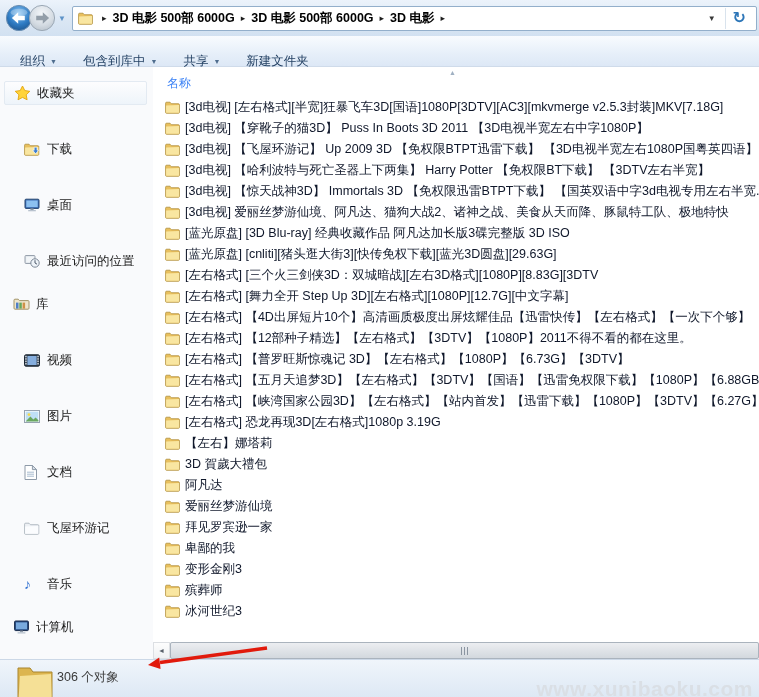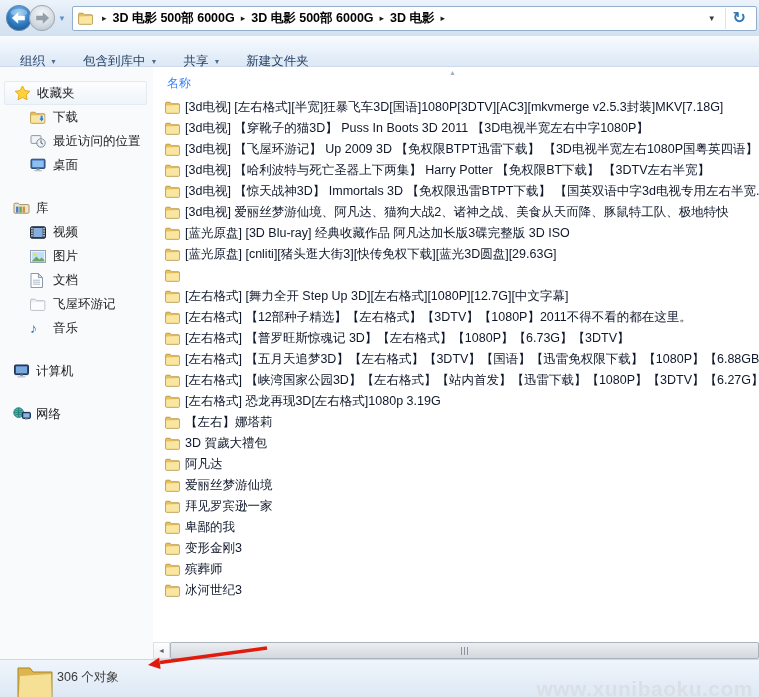--- a/index.html
+++ b/index.html
@@ -32,21 +32,21 @@
   .tb-caret{font-size:7px;color:#4f6d8e;margin-left:5px;}
   
   .main{position:absolute;top:67px;left:0;right:0;height:592px;display:flex;}
   .sidebar{width:153px;background:#f9fafc;padding-top:14px;box-sizing:border-box;overflow:hidden;flex:none;}
   .side-section{margin-top:19px;}
   .side-section:first-child{margin-top:0;}
   .side-header,.side-child{display:flex;align-items:center;height:24px;font-size:12.5px;color:#1c1c1c;}
   .side-header{padding-left:13px;}
   .side-header.hl{background:linear-gradient(180deg,#fdfdfe,#eef4fa);border:1px solid #e3eaf2;border-radius:2px;
     margin:0 6px 0 4px;padding-left:9px;height:22px;}
-  .side-child{padding-left:30px;}
+  .side-child{padding-left:24px;margin-top:32px;}
   .side-icon{width:23px;display:flex;align-items:center;flex:none;}
   .side-label{white-space:nowrap;}
   .music-glyph{color:#2f6fd0;font-size:14px;line-height:1;}
   
   .filelist{flex:1;position:relative;background:#fff;overflow:hidden;}
   .col-header{height:30px;position:relative;}
   .col-header-label{position:absolute;left:14px;top:8px;font-size:12px;color:#3b82f6;}
   .sort-arrow{position:absolute;left:296px;top:2px;font-size:7px;color:#9fb0c2;}
   .rowswrap{position:absolute;top:30px;left:0;right:0;bottom:17px;overflow:hidden;}
   .row{height:21px;display:flex;align-items:center;padding-left:12px;}
@@ -162,38 +162,38 @@
               <path d="M.6 2.2Q.6 1.2 1.6 1.2H5l1.4 1.5h7.4q1 0 1 1v7.6q0 1-1 1H1.6q-1 0-1-1z" fill="#e9c05e" stroke="#a8852e" stroke-width=".7"></path>
               <path d="M1.1 4.4 14.3 3.9v7.6q0 .3-.3.3H1.4q-.3 0-.3-.3z" fill="#f9e6a1"></path>
               <path d="M10.2 4.2v3H8.6l3 3.6 3-3.6h-1.6v-3z" fill="#3e7fd2" stroke="#fff" stroke-width=".6"></path>
             </svg>
           </span>
           <span class="side-label">下载</span>
         </div>
         <div class="side-child">
           <span class="side-icon">
             <svg width="16" height="14" viewBox="0 0 16 14">
+              <rect x="1" y="1.2" width="14" height="9.2" rx="1" fill="#3e6db5" stroke="#24456f"></rect>
+              <rect x="2.3" y="2.5" width="11.4" height="6.6" fill="#8cc0f0"></rect>
+              <rect x="6.4" y="10.4" width="3.2" height="1.6" fill="#8f9aa8"></rect>
+              <rect x="4.2" y="12" width="7.6" height="1.3" fill="#b8c2ce"></rect>
+            </svg>
+          </span>
+          <span class="side-label">桌面</span>
+        </div>
+        <div class="side-child">
+          <span class="side-icon">
+            <svg width="16" height="14" viewBox="0 0 16 14">
               <rect x="1" y="1.5" width="10" height="8" rx="1" fill="#dfe4ea" stroke="#98a1ad"></rect>
               <rect x="2.2" y="2.7" width="7.6" height="5.6" fill="#f2f5f8"></rect>
               <circle cx="11" cy="9" r="4.2" fill="#eef3f8" stroke="#7c8796"></circle>
               <path d="M11 6.6V9l1.7 1" stroke="#4e5a6b" stroke-width="1" fill="none" stroke-linecap="round"></path>
             </svg>
           </span>
           <span class="side-label">最近访问的位置</span>
-        </div>
-        <div class="side-child">
-          <span class="side-icon">
-            <svg width="16" height="14" viewBox="0 0 16 14">
-              <rect x="1" y="1.2" width="14" height="9.2" rx="1" fill="#3e6db5" stroke="#24456f"></rect>
-              <rect x="2.3" y="2.5" width="11.4" height="6.6" fill="#8cc0f0"></rect>
-              <rect x="6.4" y="10.4" width="3.2" height="1.6" fill="#8f9aa8"></rect>
-              <rect x="4.2" y="12" width="7.6" height="1.3" fill="#b8c2ce"></rect>
-            </svg>
-          </span>
-          <span class="side-label">桌面</span>
         </div>
       </div>
       <div class="side-section">
         <div class="side-header">
           <span class="side-icon">
             <svg width="17" height="14" viewBox="0 0 17 14">
               <path d="M1 3.2q0-1 1-1h3.2l1.2 1.4H15q1 0 1 1v6.6q0 1-1 1H2q-1 0-1-1z" fill="#efe6cd" stroke="#a39468"></path>
               <rect x="3" y="5.6" width="2.5" height="6" fill="#4f7fc7"></rect>
               <rect x="6.3" y="5.6" width="2.5" height="6" fill="#67a85d"></rect>
               <rect x="9.6" y="5.6" width="2.5" height="6" fill="#cf9147"></rect>
@@ -365,29 +365,39 @@
           </span>
           <span class="row-label">[蓝光原盘] [cnliti][猪头逛大街3][快传免权下载][蓝光3D圆盘][29.63G]</span>
         </div>
         <div class="row">
           <span class="row-icon">
             <svg width="15" height="13" viewBox="0 0 15 13">
               <path d="M.6 2.2Q.6 1.2 1.6 1.2H5l1.4 1.5h7q1 0 1 1v7.6q0 1-1 1H1.6q-1 0-1-1z" fill="#e9c05e" stroke="#a8852e" stroke-width=".7"></path>
               <path d="M1.1 4.4 14 3.9v7.6q0 .3-.3.3H1.4q-.3 0-.3-.3z" fill="#f9e6a1"></path>
             </svg>
           </span>
+          <span class="row-label">[左右格式] [三个火三剑侠3D：双城暗战][左右3D格式][1080P][8.83G][3DTV</span>
         </div>
         <div class="row">
           <span class="row-icon">
             <svg width="15" height="13" viewBox="0 0 15 13">
               <path d="M.6 2.2Q.6 1.2 1.6 1.2H5l1.4 1.5h7q1 0 1 1v7.6q0 1-1 1H1.6q-1 0-1-1z" fill="#e9c05e" stroke="#a8852e" stroke-width=".7"></path>
               <path d="M1.1 4.4 14 3.9v7.6q0 .3-.3.3H1.4q-.3 0-.3-.3z" fill="#f9e6a1"></path>
             </svg>
           </span>
           <span class="row-label">[左右格式] [舞力全开 Step Up 3D][左右格式][1080P][12.7G][中文字幕]</span>
+        </div>
+        <div class="row">
+          <span class="row-icon">
+            <svg width="15" height="13" viewBox="0 0 15 13">
+              <path d="M.6 2.2Q.6 1.2 1.6 1.2H5l1.4 1.5h7q1 0 1 1v7.6q0 1-1 1H1.6q-1 0-1-1z" fill="#e9c05e" stroke="#a8852e" stroke-width=".7"></path>
+              <path d="M1.1 4.4 14 3.9v7.6q0 .3-.3.3H1.4q-.3 0-.3-.3z" fill="#f9e6a1"></path>
+            </svg>
+          </span>
+          <span class="row-label">[左右格式] 【4D出屏短片10个】高清画质极度出屏炫耀佳品【迅雷快传】【左右格式】【一次下个够】</span>
         </div>
         <div class="row">
           <span class="row-icon">
             <svg width="15" height="13" viewBox="0 0 15 13">
               <path d="M.6 2.2Q.6 1.2 1.6 1.2H5l1.4 1.5h7q1 0 1 1v7.6q0 1-1 1H1.6q-1 0-1-1z" fill="#e9c05e" stroke="#a8852e" stroke-width=".7"></path>
               <path d="M1.1 4.4 14 3.9v7.6q0 .3-.3.3H1.4q-.3 0-.3-.3z" fill="#f9e6a1"></path>
             </svg>
           </span>
           <span class="row-label">[左右格式] 【12部种子精选】【左右格式】【3DTV】【1080P】2011不得不看的都在这里。</span>
         </div>

